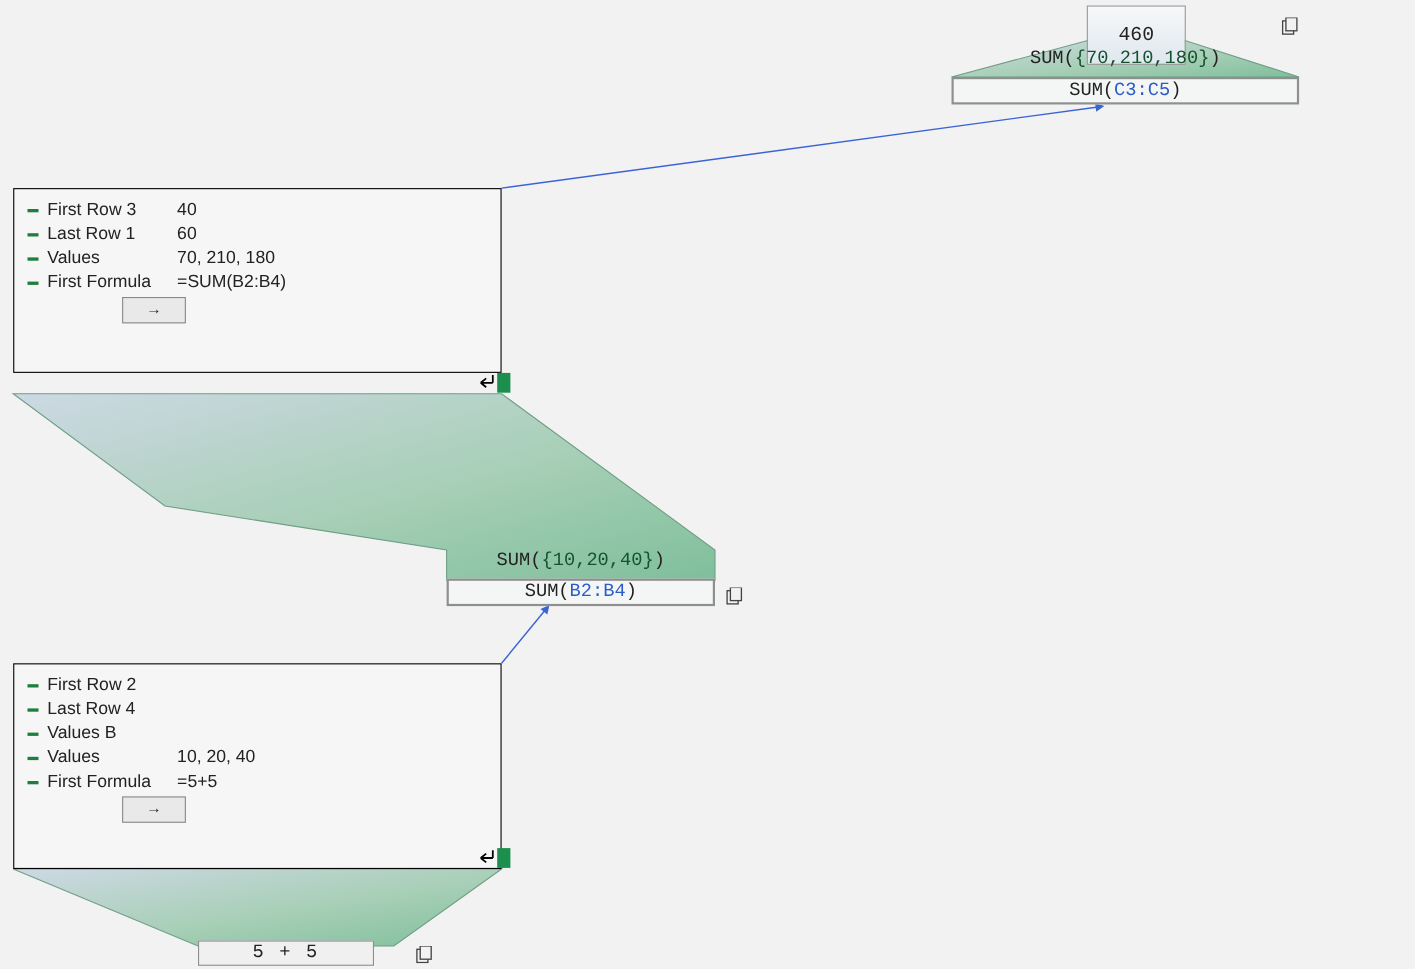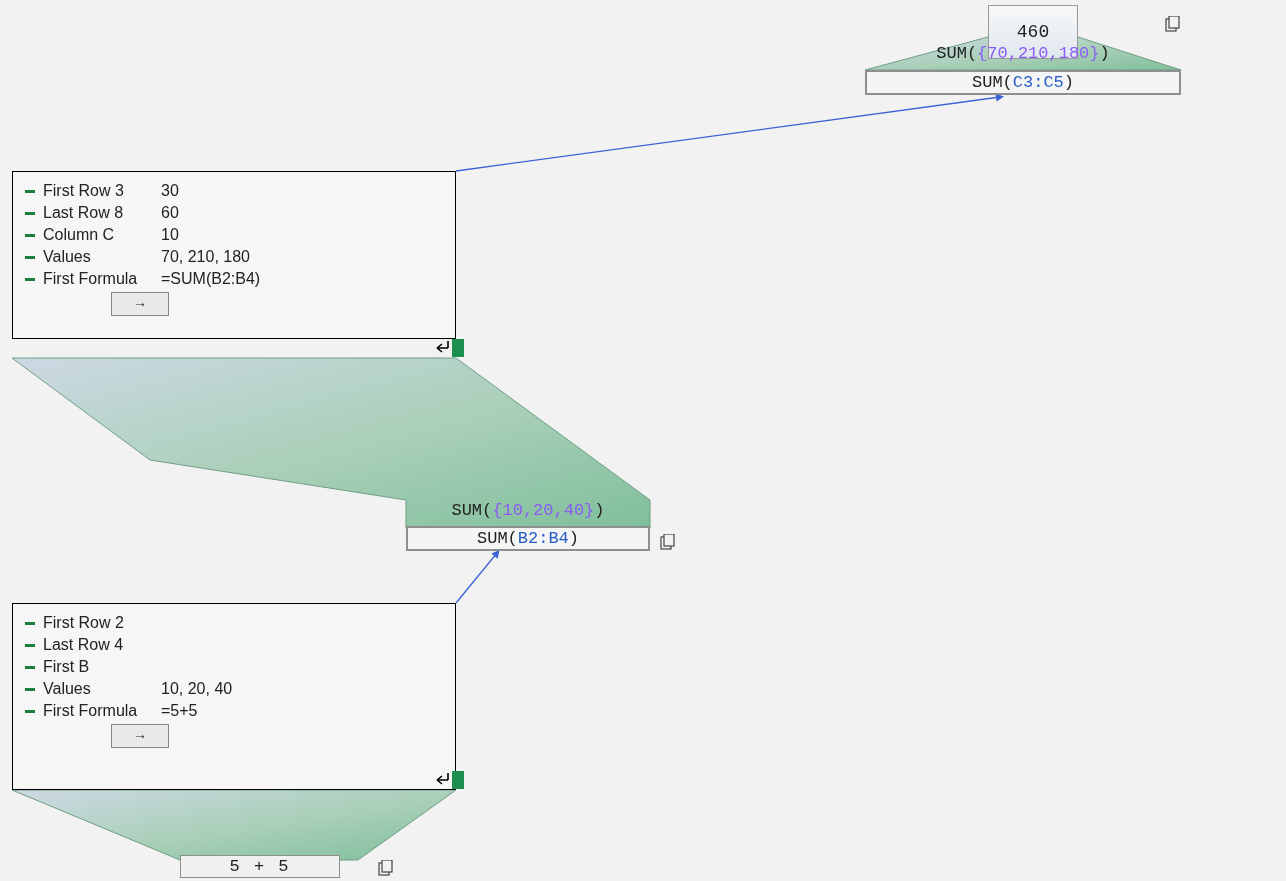--- a/index.html
+++ b/index.html
@@ -4,21 +4,21 @@
 <style>
   html,body{margin:0;padding:0;width:1286px;height:881px;background:#f2f2f2;font-family:"Segoe UI",Arial,sans-serif;font-size:16px;color:#222;overflow:hidden;}
   .mono{font-family:Consolas,"Courier New",monospace;}
   svg{position:absolute;top:0;left:0;}
   .result-box{position:absolute;background:linear-gradient(180deg,#f7f8f9 0%,#dfe7ee 100%);border:1px solid #999;text-align:center;padding:16px 0;}
   .result-box span{font-family:Consolas,"Courier New",monospace;font-size:18px;}
   .formula-bar{position:absolute;background:#f4f5f5;border:2px solid #8f8f8f;text-align:center;font-size:17px;box-sizing:border-box;padding:1px 0;}
   .formula-bar .fn{color:#222;}
   .formula-bar .ref{color:#2a5cc8;}
   .eval-text{position:absolute;font-family:Consolas,"Courier New",monospace;font-size:17px;text-align:center;}
-  .eval-text .arr{color:#8b5cf6;margin-top:29px;}
+  .eval-text .arr{color:#14532d;margin-top:29px;}
   .panel{position:absolute;background:#f6f6f6;border:1px solid #000;box-sizing:border-box;padding:10px 12px 8px 12px;}
   .panel .row{display:flex;align-items:center;margin-bottom:4px;}
   .panel .tick{width:10px;height:3px;background:#1e7f3c;margin-right:8px;margin-top:1px;}
   .panel .lbl{width:118px;}
   .panel .val{}
   .panel .arrow-btn{margin-left:18px;margin-top:2px;width:56px;height:22px;background:#e9e9e9;border:1px solid #888;text-align:center;line-height:18px;font-size:14px;cursor:pointer;}
   .enter-icon{position:absolute;width:20px;height:18px;}
   .enter-icon .sq{position:absolute;right:-6px;top:0;width:12px;height:18px;background:#1c8f4e;}
   .enter-icon svg{position:absolute;left:-4px;top:0;}
   .copy-icon{position:absolute;width:16px;height:16px;}
@@ -68,31 +68,26 @@
   <svg width="16" height="16">
       <rect x="1" y="3" width="10" height="12" fill="none" stroke="#444" stroke-width="1.2"></rect>
       <rect x="4" y="0" width="10" height="12" fill="#f2f2f2" stroke="#444" stroke-width="1.2"></rect>
     </svg>
 </div>
 
 <div class="panel" style="left:12px;top:171px;width:444px;height:168px;">
   <div class="row">
     <div class="tick"></div>
     <div class="lbl">First Row 3</div>
-    <div class="val">30</div>
+    <div class="val">40</div>
   </div>
   <div class="row">
     <div class="tick"></div>
-    <div class="lbl">Last Row 8</div>
+    <div class="lbl">Last Row 1</div>
     <div class="val">60</div>
-  </div>
-  <div class="row">
-    <div class="tick"></div>
-    <div class="lbl">Column C</div>
-    <div class="val">10</div>
   </div>
   <div class="row">
     <div class="tick"></div>
     <div class="lbl">Values</div>
     <div class="val">70, 210, 180</div>
   </div>
   <div class="row">
     <div class="tick"></div>
     <div class="lbl">First Formula</div>
     <div class="val">=SUM(B2:B4)</div>
@@ -130,21 +125,21 @@
     <div class="lbl">First Row 2</div>
     <div class="val"></div>
   </div>
   <div class="row">
     <div class="tick"></div>
     <div class="lbl">Last Row 4</div>
     <div class="val"></div>
   </div>
   <div class="row">
     <div class="tick"></div>
-    <div class="lbl">First B</div>
+    <div class="lbl">Values B</div>
     <div class="val"></div>
   </div>
   <div class="row">
     <div class="tick"></div>
     <div class="lbl">Values</div>
     <div class="val">10, 20, 40</div>
   </div>
   <div class="row">
     <div class="tick"></div>
     <div class="lbl">First Formula</div>

